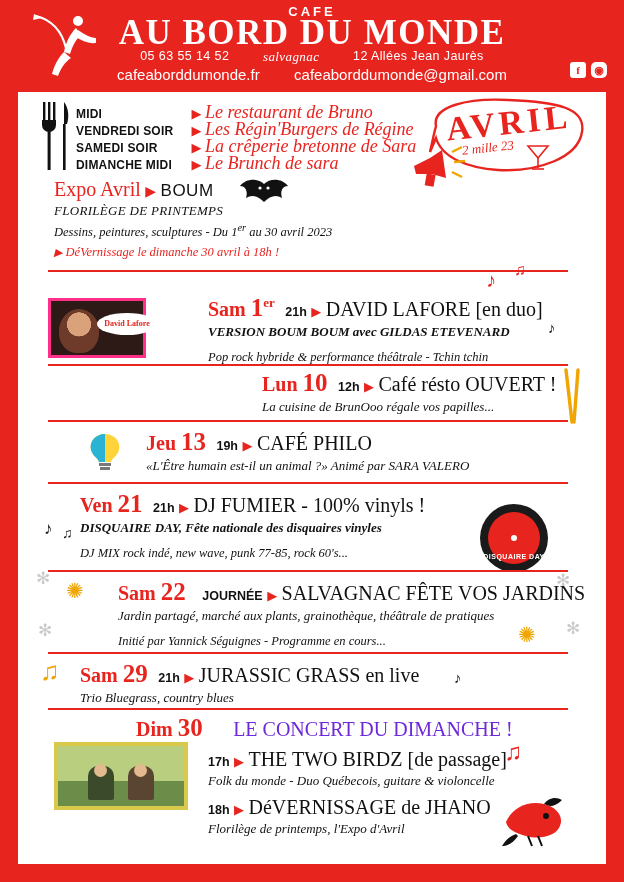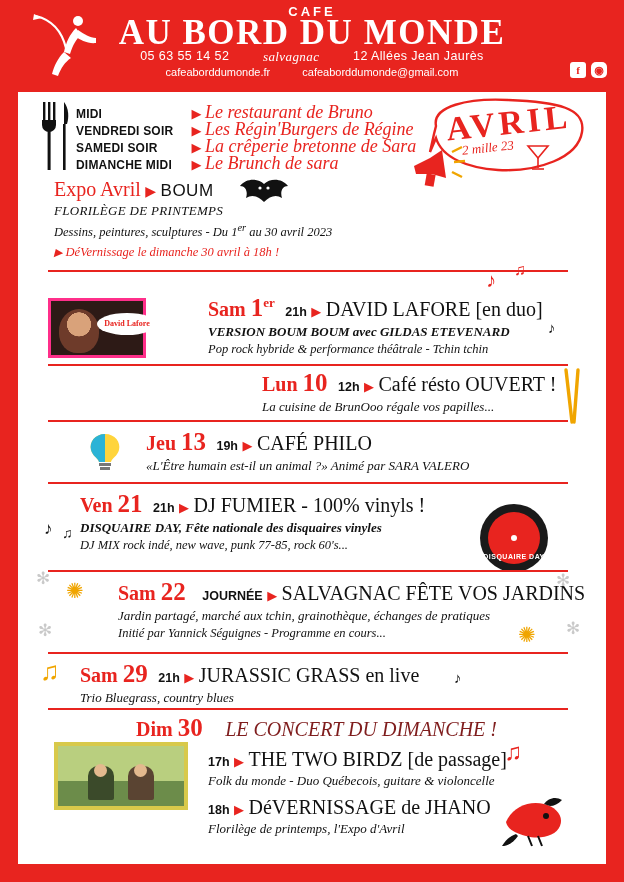--- a/index.html
+++ b/index.html
@@ -52,21 +52,21 @@
     font-family: "Liberation Serif", serif;
     font-style: italic;
     font-size: 13px;
     position: relative;
     top: 1px;
   }
   .hdr-line3 {
     position: absolute;
     left: 0; right: 0; top: 66px;
     text-align: center;
-    font-size: 11px;
+    font-size: 15px;
   }
   .hdr-line3 .sep { display:inline-block; width:26px; }
 
   
   #runner {
     position: absolute;
     left: 26px; top: 8px;
     width: 80px; height: 70px;
   }
 
@@ -171,21 +171,21 @@
   .ev-title {
     font-family:"Liberation Serif", serif;
     color:#111; font-size: 20px;
   }
   .ev-sub {
     font-family:"Liberation Serif", serif;
     font-style: italic; color:#111; font-size: 13px; margin-top:2px;
   }
   .ev-sub2 {
     font-family:"Liberation Serif", serif;
-    font-style: italic; color:#111; font-size: 12.5px; margin-top:2px;
+    font-style: italic; color:#111; font-size: 12.5px; margin-top:10px;
   }
 
   
   #photo1 {
     position:absolute; left: 30px; top: 206px;
     width: 98px; height: 60px;
     background: #2d1a16;
     border: 3px solid #ff2f8a;
   }
   #photo1 .face {
@@ -449,21 +449,21 @@
 
     <div class="rule" style="top: 478px;"></div>
 
     <div class="blk" style="left: 100px; top: 486px;">
       <div style="white-space:nowrap;">
         <span class="ev-date">Sam <span class="num">22</span></span>
         <span class="ev-hour" style="margin-left:12px;">JOURNÉE</span>
         <span class="tri">▶</span>
         <span class="ev-title">SALVAGNAC FÊTE VOS JARDINS</span>
       </div>
-      <div class="ev-sub">Jardin partagé, marché aux tchin, grainothèque, échanges de pratiques</div>
+      <div class="ev-sub">Jardin partagé, marché aux plants, grainothèque, théâtrale de pratiques</div>
       <div class="ev-sub2">Initié par Yannick Séguignes - Programme en cours...</div>
     </div>
     <div class="flower gray" style="left: 18px; top: 478px;">✻</div>
     <div class="flower" style="left: 48px; top: 488px; font-size:21px;">✺</div>
     <div class="flower gray" style="left: 20px; top: 530px;">✻</div>
     <div class="flower" style="left: 500px; top: 532px; font-size:21px;">✺</div>
     <div class="flower gray" style="left: 538px; top: 480px;">✻</div>
     <div class="flower gray" style="left: 548px; top: 528px;">✻</div>
 
     <div class="rule" style="top: 560px;"></div>
@@ -477,21 +477,21 @@
       </div>
       <div class="ev-sub">Trio Bluegrass, country blues</div>
     </div>
     <div class="note yellow" style="left: 22px; top: 566px; font-size:26px;">♫</div>
     <div class="note dark" style="left: 436px; top: 578px; font-size:15px;">♪</div>
 
     <div class="rule" style="top: 616px;"></div>
 
     <div class="blk" style="left: 118px; top: 622px; white-space:nowrap;">
       <span class="ev-date">Dim <span class="num">30</span></span>
-      <span class="ev-title" style="color:#7f1d1d; margin-left:18px;font-style:italic;">LE CONCERT DU DIMANCHE !</span>
+      <span class="ev-title" style="color:#6d28d9; margin-left:26px;">LE CONCERT DU DIMANCHE !</span>
     </div>
 
     <div id="photo2">
       <div class="p a"></div>
       <div class="head" style="left:36px; top:18px;"></div>
       <div class="p b"></div>
       <div class="head" style="left:76px; top:18px;"></div>
     </div>
 
     <div class="blk" style="left: 190px; top: 656px;">

